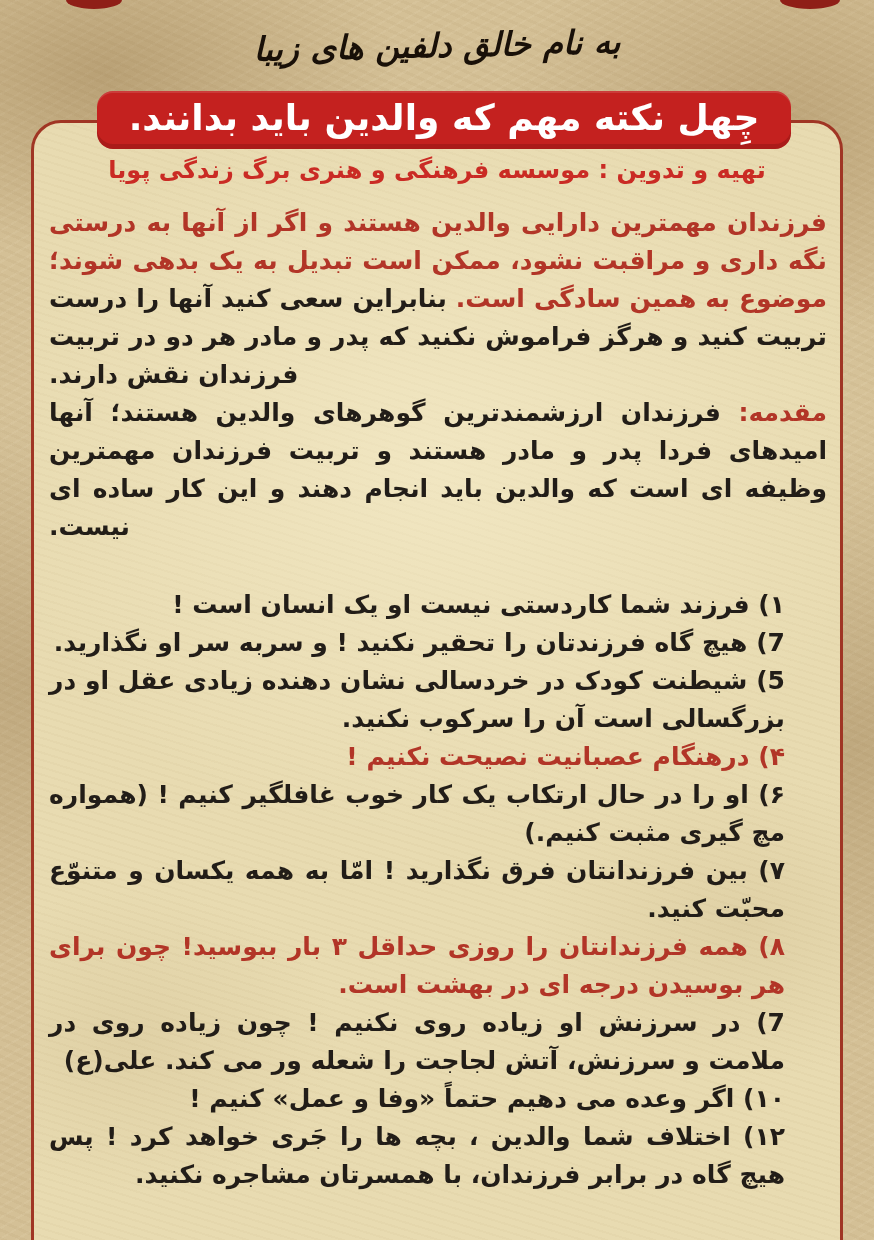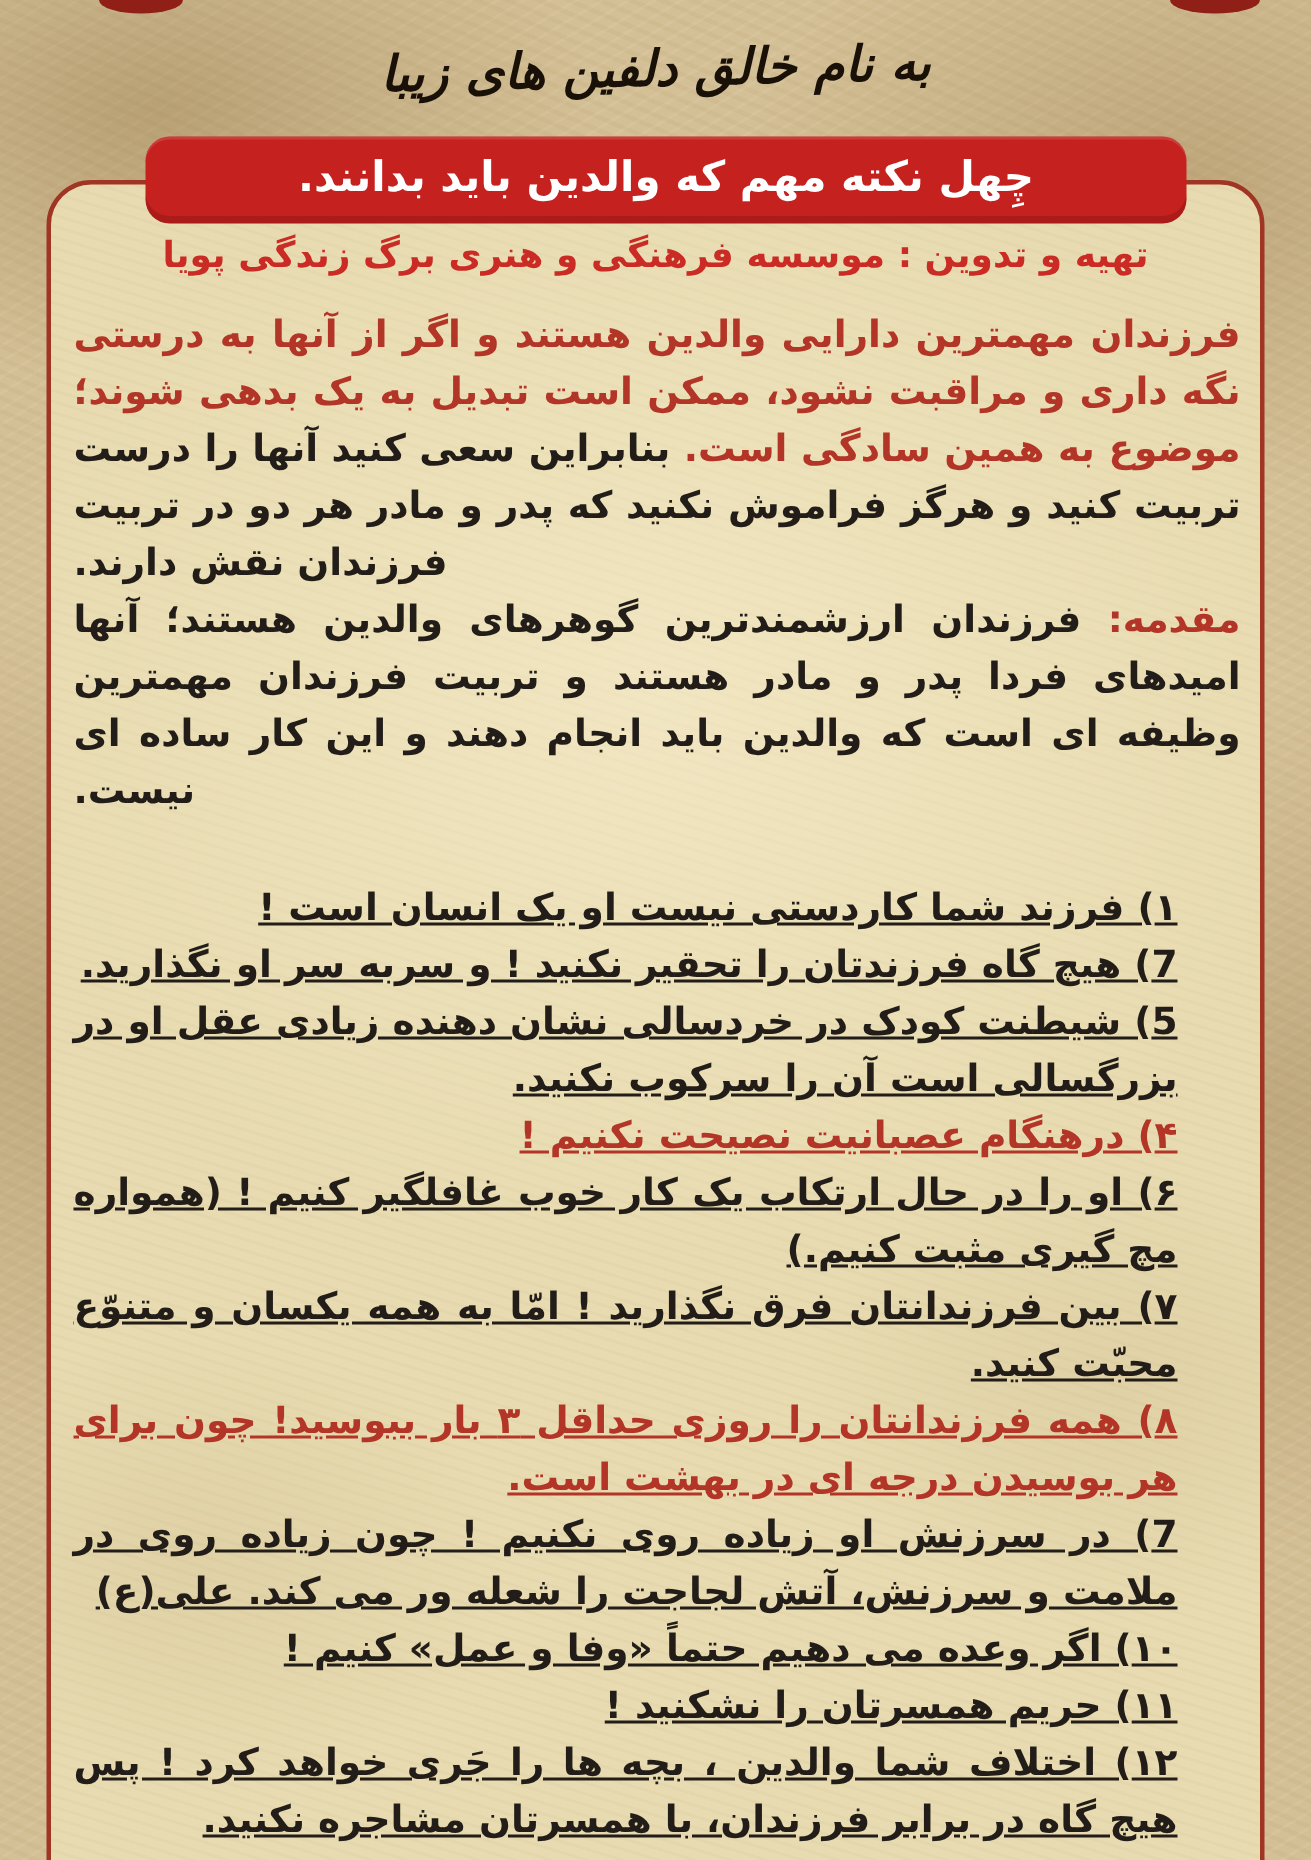--- a/index.html
+++ b/index.html
@@ -49,21 +49,21 @@
 
   .banner{
     position:absolute;left:97px;right:83px;top:91px;height:58px;
     background:#c4211f;
     border-radius:16px;
     box-shadow:inset 0 -5px 0 rgba(90,10,8,.25), inset 0 2px 0 rgba(255,255,255,.12);
     display:flex;align-items:center;justify-content:center;
     z-index:3;
   }
   .banner span{
-    color:#ffffff;font-weight:bold;font-size:28px;line-height:1;
+    color:#ffffff;font-weight:bold;font-size:36px;line-height:1;
     padding-bottom:5px;white-space:nowrap;
   }
 
   .credit{
     margin-top:33px;
     text-align:center;
     color:#ca2b24;font-weight:bold;font-size:24px;
   }
 
   .doc{
@@ -78,21 +78,20 @@
     text-align-last:left; 
   }
   .red{color:#b23527;}
 
   .items{margin-top:40px;}
   .item{
     margin:0;
     padding-right:42px;
     text-align:justify;
     text-align-last:right;
-    text-decoration:underline;
   }
   .item.red{color:#b23527;}
 </style>
 </head>
 <body>
 
 <div class="poster">
 
   <div class="orn left"></div>
   <div class="orn right"></div>
@@ -112,21 +111,20 @@
       <div class="items" id="items">
           <p class="item">۱) فرزند شما کاردستی نیست او یک انسان است !</p>
           <p class="item">7) هیچ گاه فرزندتان را تحقیر نکنید ! و سربه سر او نگذارید.</p>
           <p class="item">5) شیطنت کودک در خردسالی نشان دهنده زیادی عقل او در بزرگسالی است آن را سرکوب نکنید.</p>
           <p class="item red">۴) درهنگام عصبانیت نصیحت نکنیم !</p>
           <p class="item">۶) او را در حال ارتکاب یک کار خوب غافلگیر کنیم ! (همواره مچ گیری مثبت کنیم.)</p>
           <p class="item">۷) بین فرزندانتان فرق نگذارید ! امّا به همه یکسان و متنوّع محبّت کنید.</p>
           <p class="item red">۸) همه فرزندانتان را روزی حداقل ۳ بار ببوسید! چون برای هر بوسیدن درجه ای در بهشت است.</p>
           <p class="item">7) در سرزنش او زیاده روی نکنیم ! چون زیاده روی در ملامت و سرزنش، آتش لجاجت را شعله ور می کند. علی(ع)</p>
           <p class="item">۱۰) اگر وعده می دهیم حتماً «وفا و عمل» کنیم !</p>
-          <p class="item">۱۱) حریم همسرتان را نشکنید !</p>
           <p class="item">۱۲) اختلاف شما والدین ، بچه ها را جَری خواهد کرد ! پس هیچ گاه در برابر فرزندان، با همسرتان مشاجره نکنید.</p>
         </div>
 
     </div>
   </div>
 
   <div class="banner">
     <span>چِهل نکته مهم که والدین باید بدانند.</span>
   </div>
 

